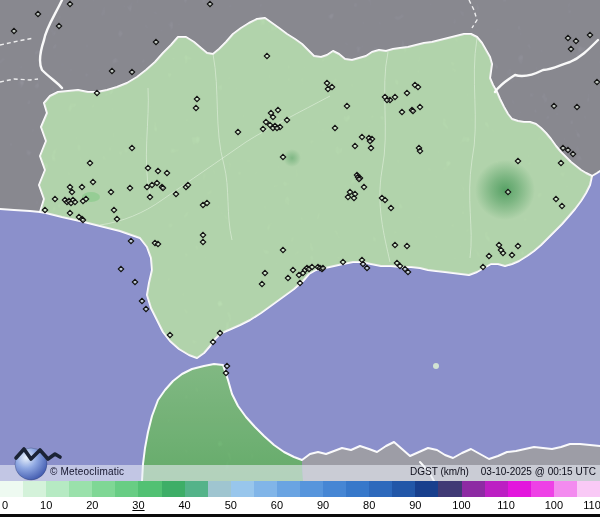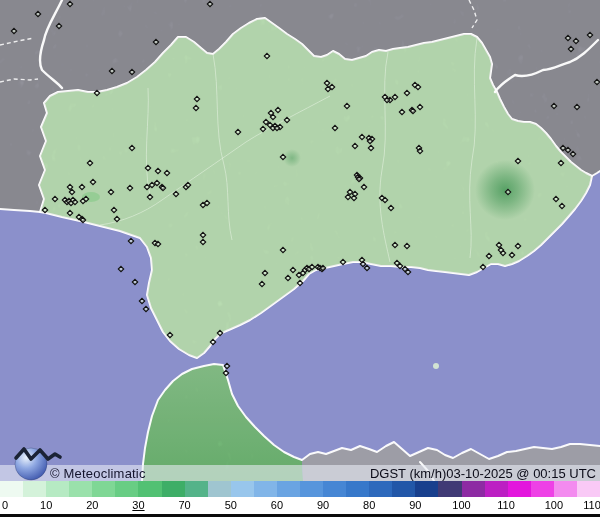--- a/index.html
+++ b/index.html
@@ -9,23 +9,23 @@
   .sea{fill:var(--sea);}
   .terrain{fill:var(--terrain_gray);}
   .andalusia{fill:var(--terrain_green);stroke:#ffffff;stroke-width:2;stroke-linejoin:round;}
   .coast{fill:none;stroke:#ffffff;stroke-width:2;stroke-linecap:round;stroke-linejoin:round;opacity:.95;}
   .river{fill:none;stroke:#ffffff;stroke-width:2.4;stroke-linecap:round;stroke-linejoin:round;opacity:.95;}
   .border-dashed{fill:none;stroke:#ffffff;stroke-width:1.4;stroke-dasharray:4 3;opacity:.85;}
   .prov{fill:none;stroke:#eef8ea;stroke-width:1;opacity:.5;}
   .station{fill:rgba(235,248,230,.55);stroke:#101010;stroke-width:1.15;}
   
   #credit-band{position:absolute;left:0;top:465px;width:600px;height:16px;z-index:3;
-    background:rgba(235,238,246,.58);display:flex;align-items:center;font-size:13px;color:#14142c;}
+    background:rgba(235,238,246,.58);display:flex;align-items:center;font-size:10px;color:#14142c;}
   #credit-text{position:absolute;left:50px;top:1px;letter-spacing:.2px;}
-  #band-right{position:absolute;right:4px;top:1px;display:flex;color:#0b0b18;}
+  #band-right{position:absolute;right:4px;top:1px;display:flex;gap:12px;color:#0b0b18;}
   
   #colorbar{position:absolute;left:0;top:481px;width:600px;height:16px;z-index:4;display:flex;}
   #colorbar .seg{flex:1 1 auto;height:16px;}
   
   #tickstrip{position:absolute;left:0;top:497px;width:600px;height:17px;background:#ffffff;z-index:4;}
   #tickstrip .tick{position:absolute;top:0;line-height:17px;font-size:11px;color:#000;}
   #bottom-black{position:absolute;left:0;top:514px;width:600px;height:3px;background:#0a0a0a;z-index:5;}
   
   #logo{position:absolute;left:10px;top:442px;width:58px;height:48px;z-index:6;}
 </style>
@@ -305,21 +305,21 @@
       <div class="seg" style="background: rgb(227, 22, 221);"></div>
       <div class="seg" style="background: rgb(238, 65, 230);"></div>
       <div class="seg" style="background: rgb(243, 139, 239);"></div>
       <div class="seg" style="background: rgb(249, 201, 246);"></div>
     </div>
   <div id="tickstrip">
       <span class="tick" style="left: 2px;">0</span>
       <span class="tick" style="left: 46.1538px; transform: translateX(-50%);">10</span>
       <span class="tick" style="left: 92.3077px; transform: translateX(-50%);">20</span>
       <span class="tick" style="left: 138.462px; transform: translateX(-50%); text-decoration: underline;">30</span>
-      <span class="tick" style="left: 184.615px; transform: translateX(-50%);">70</span>
+      <span class="tick" style="left: 184.615px; transform: translateX(-50%);">40</span>
       <span class="tick" style="left: 230.769px; transform: translateX(-50%);">50</span>
       <span class="tick" style="left: 276.923px; transform: translateX(-50%);">60</span>
       <span class="tick" style="left: 323.077px; transform: translateX(-50%);">90</span>
       <span class="tick" style="left: 369.231px; transform: translateX(-50%);">80</span>
       <span class="tick" style="left: 415.385px; transform: translateX(-50%);">90</span>
       <span class="tick" style="left: 461.538px; transform: translateX(-50%);">100</span>
       <span class="tick" style="left: 506px; transform: translateX(-50%);">110</span>
       <span class="tick" style="left: 553.846px; transform: translateX(-50%);">100</span>
       <span class="tick" style="left: 592px; transform: translateX(-50%);">110</span>
     </div>

